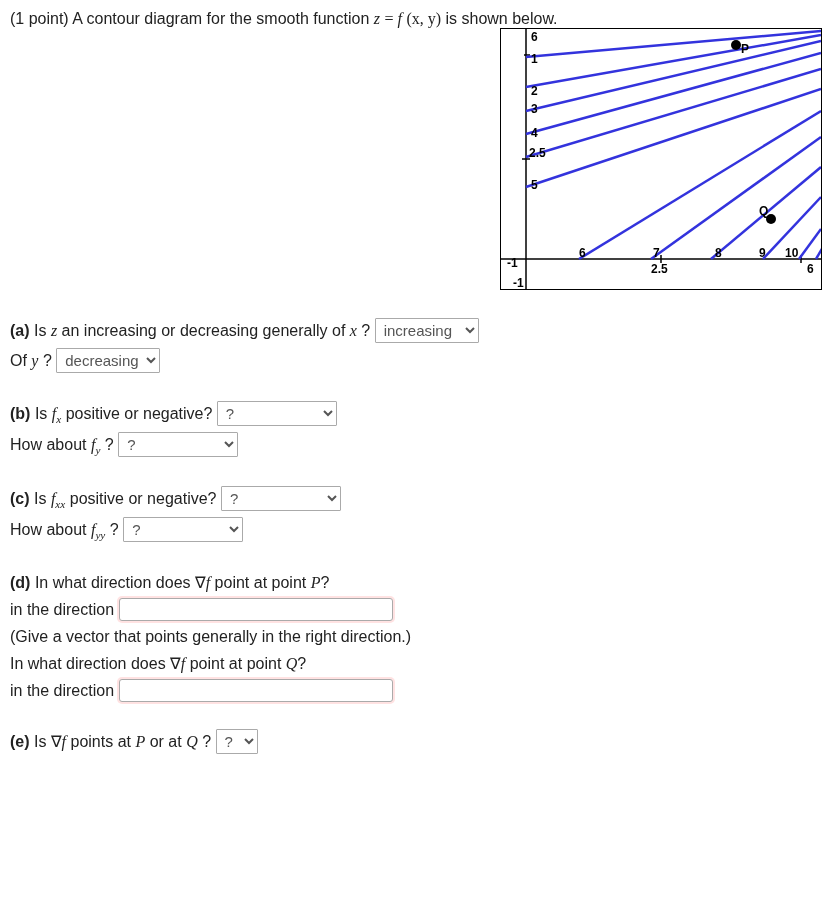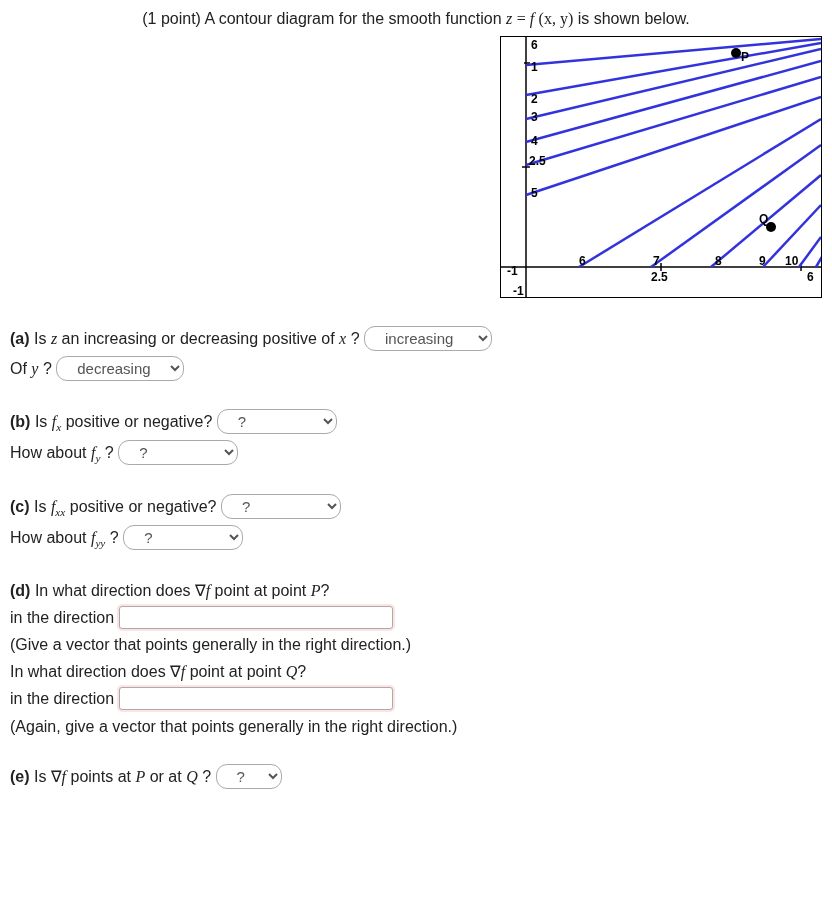--- a/index.html
+++ b/index.html
@@ -13,22 +13,21 @@
     }
     .math {
       font-family: "Times New Roman", serif;
       font-style: italic;
     }
     .math-plain {
       font-family: "Times New Roman", serif;
       font-style: normal;
     }
     .top-row {
-      margin-bottom: 8px;
-      text-align: center;
+      margin-bottom: 0;
     }
     .diagram-wrap {
       text-align: right;
       margin-bottom: 20px;
     }
     .diagram {
       display: inline-block;
       border: 1.5px solid #000;
       width: 320px;
       height: 260px;
@@ -41,24 +40,24 @@
       left: 0;
     }
     .axis-label {
       font-family: Arial, sans-serif;
       font-weight: bold;
       font-size: 12px;
       fill: #000;
     }
     select {
       font-size: 15px;
-      padding: 2px 16px;
+      padding: 2px 4px;
       background: #fff;
       border: 1px solid #aaa;
-      border-radius: 11px;
+      border-radius: 1px;
       color: #555;
     }
     input[type="text"] {
       font-size: 15px;
       padding: 2px 6px;
       border: 1px solid #aaa;
       border-radius: 3px;
       width: 260px;
       box-shadow: 0 0 0 2px rgba(255,160,160,0.3);
     }
@@ -139,21 +138,21 @@
       <text x="240" y="24" class="axis-label">P</text>
       <text x="258" y="186" class="axis-label">Q</text>
     </svg>
   </div>
 </div>
 
 <div class="block">
   <b>(a)</b>
   <span> Is </span>
   <span class="math">z</span>
-  <span> an increasing or decreasing positive of </span>
+  <span> an increasing or decreasing generally of </span>
   <span class="math">x</span>
   <span>? </span>
   <select>
     <option>?</option>
     <option selected="">increasing</option>
     <option>decreasing</option>
   </select>
   <br>
   <span>Of </span>
   <span class="math">y</span>
@@ -220,21 +219,20 @@
   <span class="italic">(Give a vector that points generally in the right direction.)</span>
   <br>
   <span>In what direction does </span>
   <span class="nabla">∇</span><span class="math">f</span>
   <span> point at point </span>
   <span class="math">Q</span><span>?</span>
   <br>
   <span>in the direction </span>
   <input type="text" value="" style="">
   <br>
-  <span class="italic">(Again, give a vector that points generally in the right direction.)</span>
 </div>
 
 <div class="block">
   <b>(e)</b>
   <span> Is </span>
   <span class="nabla">∇</span><span class="math">f</span>
   <span> points at </span>
   <span class="math">P</span>
   <span> or at </span>
   <span class="math">Q</span>

